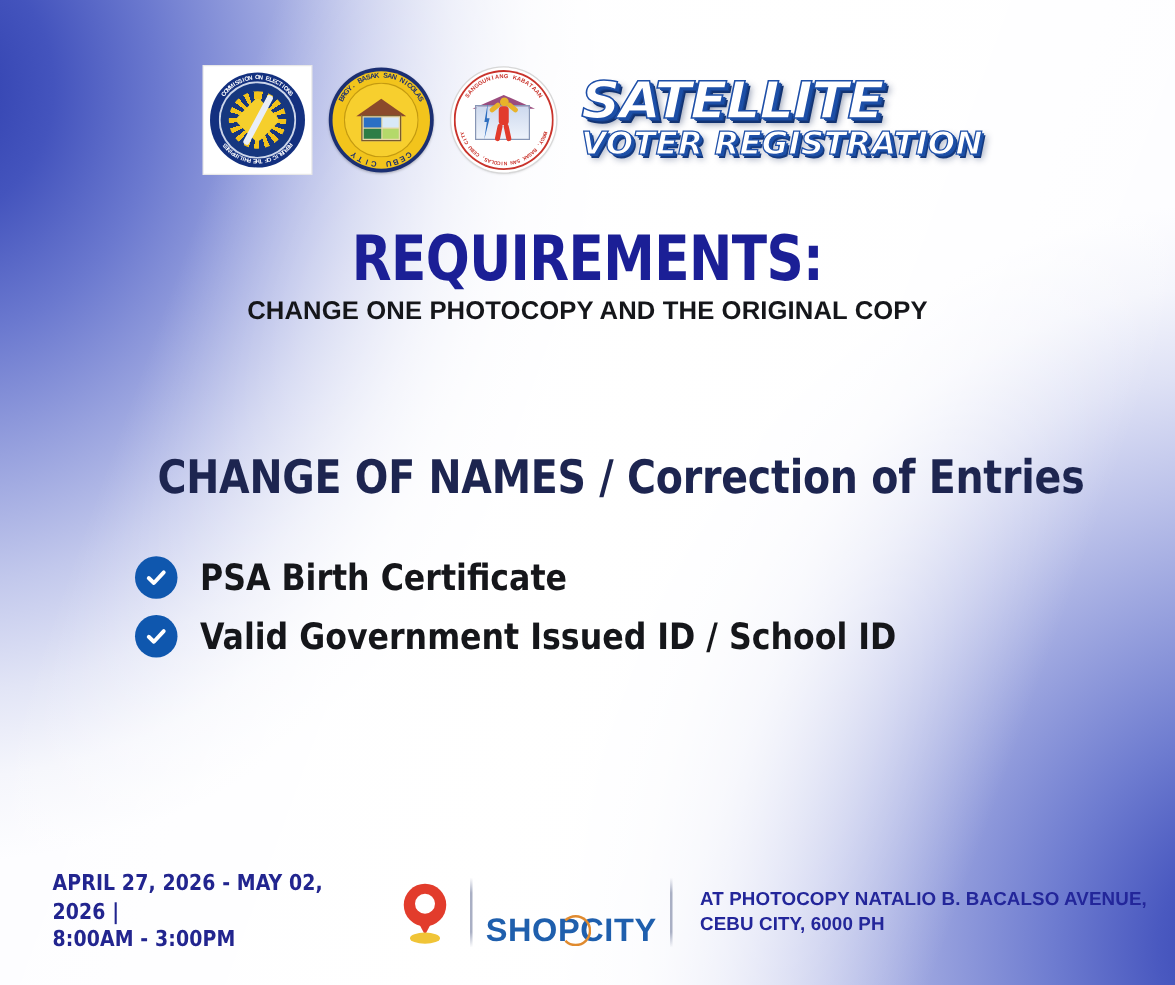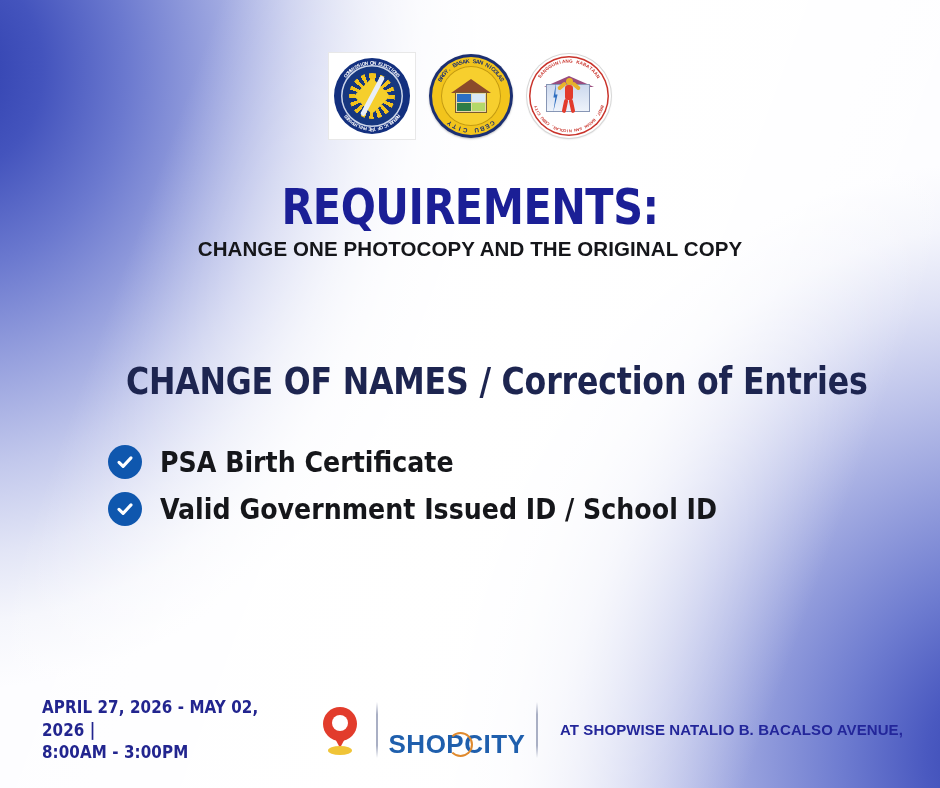--- a/index.html
+++ b/index.html
@@ -442,20 +442,24 @@
               <span style="font-size: 4px; color: rgb(201, 51, 43); transform: rotate(54.5455deg) translate(0px, 35px) rotate(180deg) translate(-50%, -50%);"> </span>
               <span style="font-size: 4px; color: rgb(201, 51, 43); transform: rotate(58.9091deg) translate(0px, 35px) rotate(180deg) translate(-50%, -50%);">C</span>
               <span style="font-size: 4px; color: rgb(201, 51, 43); transform: rotate(63.2727deg) translate(0px, 35px) rotate(180deg) translate(-50%, -50%);">I</span>
               <span style="font-size: 4px; color: rgb(201, 51, 43); transform: rotate(67.6364deg) translate(0px, 35px) rotate(180deg) translate(-50%, -50%);">T</span>
               <span style="font-size: 4px; color: rgb(201, 51, 43); transform: rotate(72deg) translate(0px, 35px) rotate(180deg) translate(-50%, -50%);">Y</span>
             </span>
         </div>
       </div>
     </div>
 
+    <div id="wordmark">
+      <div id="wm-satellite">SATELLITE</div>
+      <div id="wm-voter">VOTER REGISTRATION</div>
+    </div>
 
   </div>
 
   <div id="requirements">REQUIREMENTS:</div>
   <div id="subtitle">CHANGE ONE PHOTOCOPY AND THE ORIGINAL COPY</div>
 
   <div id="section-title">CHANGE OF NAMES / Correction of Entries</div>
 
   <div id="req-list">
 
@@ -501,18 +505,19 @@
       <span id="shopwise">
         <span class="sw-p">SHOP</span>
         <span class="sw-ring"></span>
         <span>CITY</span>
       </span>
     </div>
 
     <div class="vdiv"></div>
 
     <div id="footer-address">
-      <div>AT SHOPWISE NATALIO B. BACALSO AVENUE,</div>
+      <div>AT PHOTOCOPY NATALIO B. BACALSO AVENUE,</div>
+      <div>CEBU CITY, 6000 PH</div>
     </div>
 
   </div>
 
 </div>
 
 </body></html>

